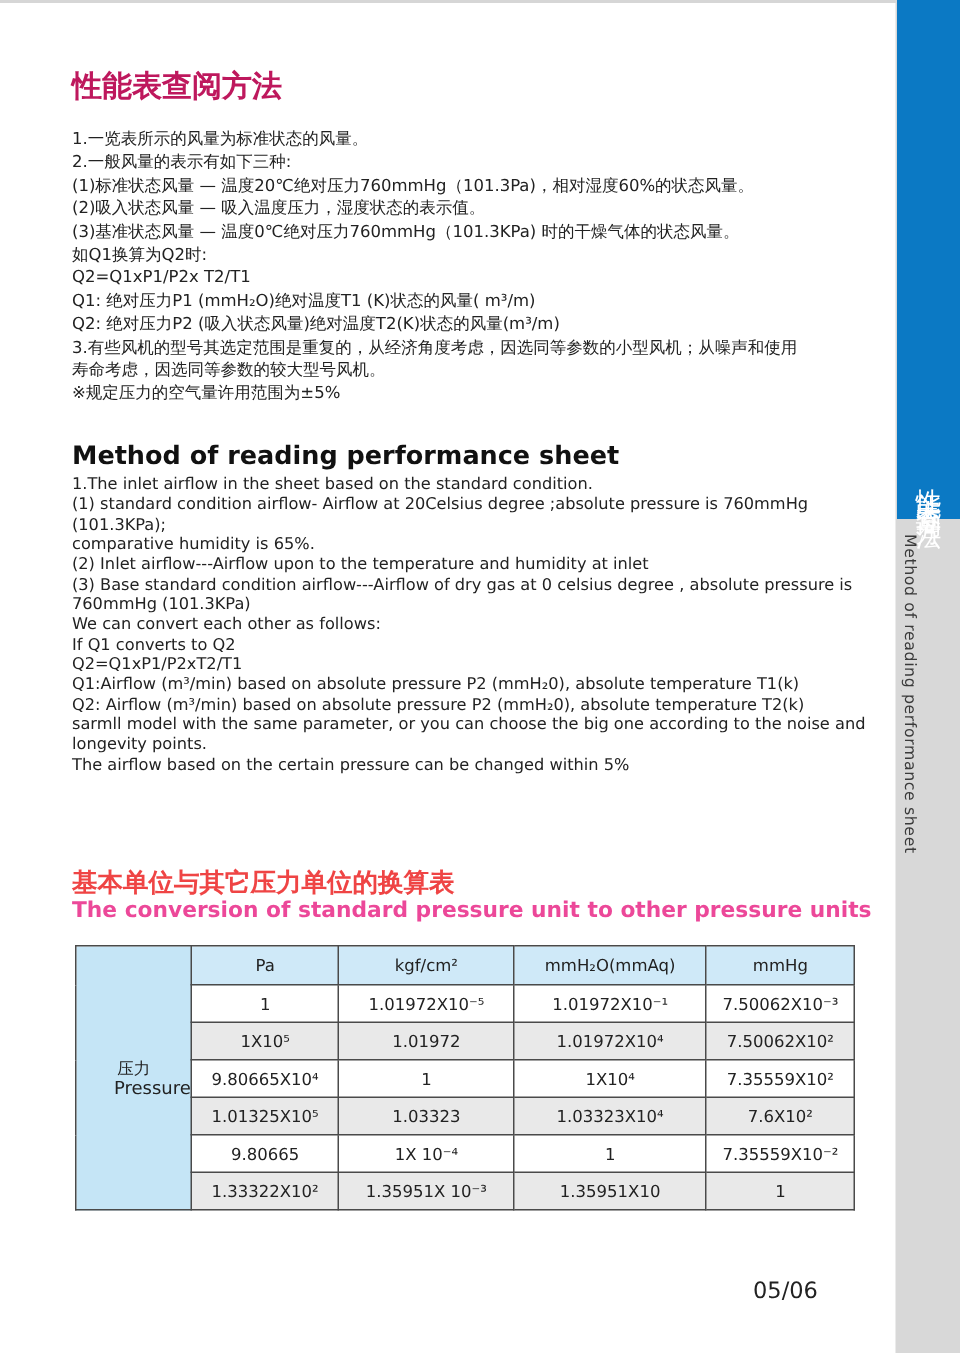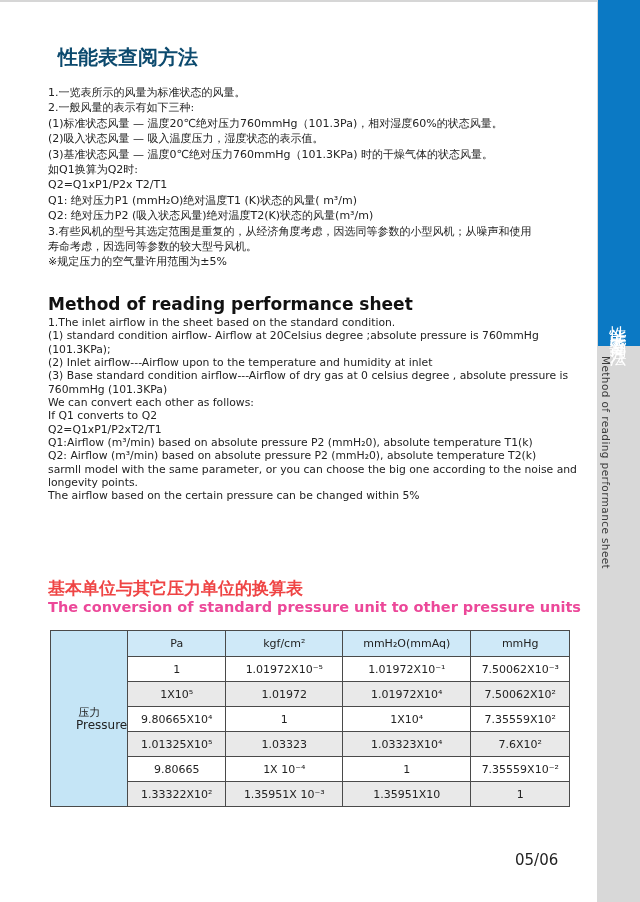--- a/index.html
+++ b/index.html
@@ -16,39 +16,39 @@
     position:absolute;bottom:6px;left:50%;transform:translateX(-50%);
     writing-mode:vertical-rl;text-orientation:upright;
     color:#ffffff;font-size:17px;letter-spacing:4px;font-weight:500;white-space:nowrap;
   }
   .side-en{
     position:absolute;left:3px;top:356px;
     writing-mode:vertical-rl;
     font-size:10.5px;color:#3a3a3a;letter-spacing:0.4px;white-space:nowrap;
   }
   
-  .title-cn{position:absolute;left:48px;top:44px;font-size:20px;font-weight:bold;color:#0c4a6e;margin-left:10px;}
+  .title-cn{position:absolute;left:48px;top:44px;font-size:20px;font-weight:bold;color:#be185d;}
   .cn-lines{position:absolute;left:48px;top:85px;width:545px;font-size:11px;line-height:15.4px;color:#222;}
   .title-en{position:absolute;left:48px;top:294px;font-size:17px;font-weight:bold;color:#111;}
   .en-lines{position:absolute;left:48px;top:316px;width:555px;font-size:10.8px;line-height:13.35px;color:#222;}
   .sec2-cn{position:absolute;left:48px;top:577px;font-size:17px;font-weight:bold;color:#ef4444;text-align:center;}
   .sec2-en{position:absolute;left:48px;top:599px;font-size:14.5px;font-weight:bold;color:#ec4899;}
   
   .conv-table{
     position:absolute;left:50px;top:630px;border-collapse:collapse;table-layout:fixed;
     font-size:11px;color:#222;
   }
   .conv-table td{border:1px solid #4a4a4a;text-align:center;padding:0;}
   .conv-table .hdr{background:#cfe9f8;height:25px;}
   .conv-table .lbl{background:#c5e5f6;font-size:11px;line-height:13px;}
   .conv-table .r{height:25px;background:#ffffff;}
   .conv-table .alt{background:#e9e9e9;}
   .lbl .en{font-size:12px;padding-left:25px;}
   
-  .pagenum{position:absolute;left:515px;top:851px;font-size:15px;color:#222;}
+  .pagenum{position:absolute;left:502px;top:851px;font-size:15px;color:#222;}
 </style>
 </head>
 <body>
 
 <div class="top-strip"></div>
 
 <div class="sidebar">
   <div class="blue-tab">
     <div class="blue-tab-text">性能表查询方法</div>
   </div>
@@ -68,20 +68,21 @@
   <div>Q2: 绝对压力P2 (吸入状态风量)绝对温度T2(K)状态的风量(m³/m)</div>
   <div>3.有些风机的型号其选定范围是重复的，从经济角度考虑，因选同等参数的小型风机；从噪声和使用</div>
   <div>寿命考虑，因选同等参数的较大型号风机。</div>
   <div>※规定压力的空气量许用范围为±5%</div>
 </div>
 
 <div class="title-en">Method of reading performance sheet</div>
 <div class="en-lines">
   <div>1.The inlet airflow in the sheet based on the standard condition.</div>
   <div>(1) standard condition airflow- Airflow at 20Celsius degree ;absolute pressure is 760mmHg (101.3KPa);</div>
+  <div>comparative humidity is 65%.</div>
   <div>(2) Inlet airflow---Airflow upon to the temperature and humidity at inlet</div>
   <div>(3) Base standard condition airflow---Airflow of dry gas at 0 celsius degree , absolute pressure is 760mmHg (101.3KPa)</div>
   <div>We can convert each other as follows:</div>
   <div>If Q1 converts to Q2</div>
   <div>Q2=Q1xP1/P2xT2/T1</div>
   <div>Q1:Airflow (m³/min) based on absolute pressure P2 (mmH₂0), absolute temperature T1(k)</div>
   <div>Q2: Airflow (m³/min) based on absolute pressure P2 (mmH₂0), absolute temperature T2(k)</div>
   <div>sarmll model with the same parameter, or you can choose the big one according to the noise and longevity points.</div>
   <div>The airflow based on the certain pressure can be changed within 5%</div>
 </div>

